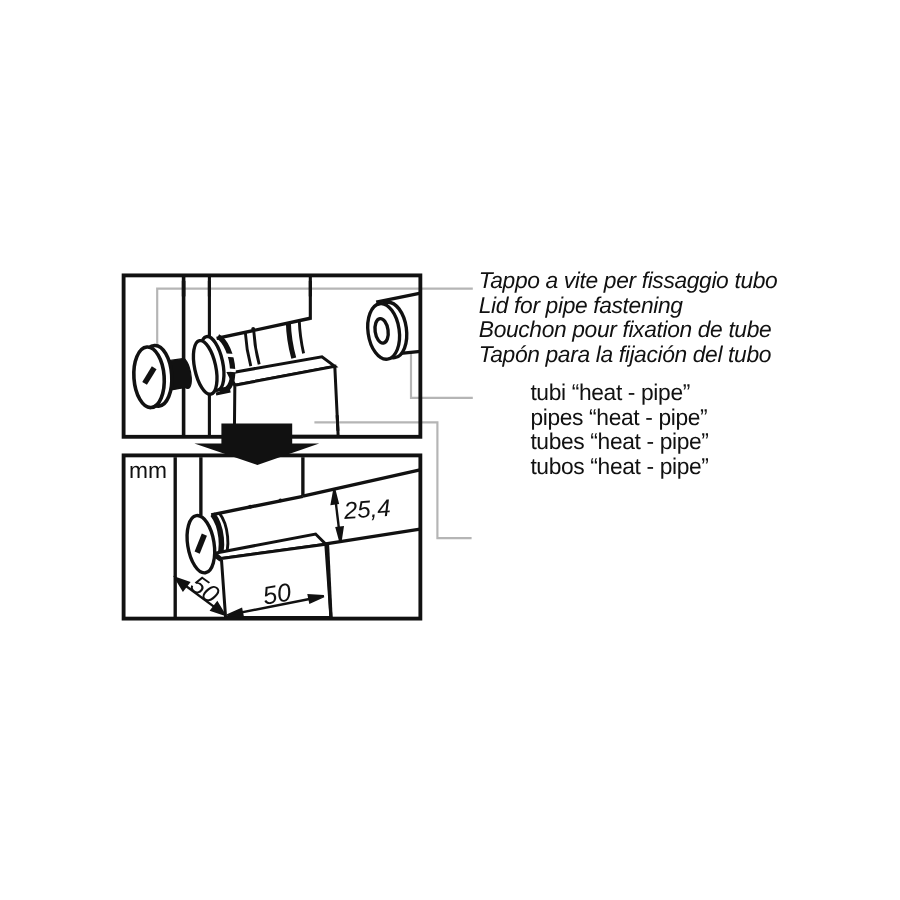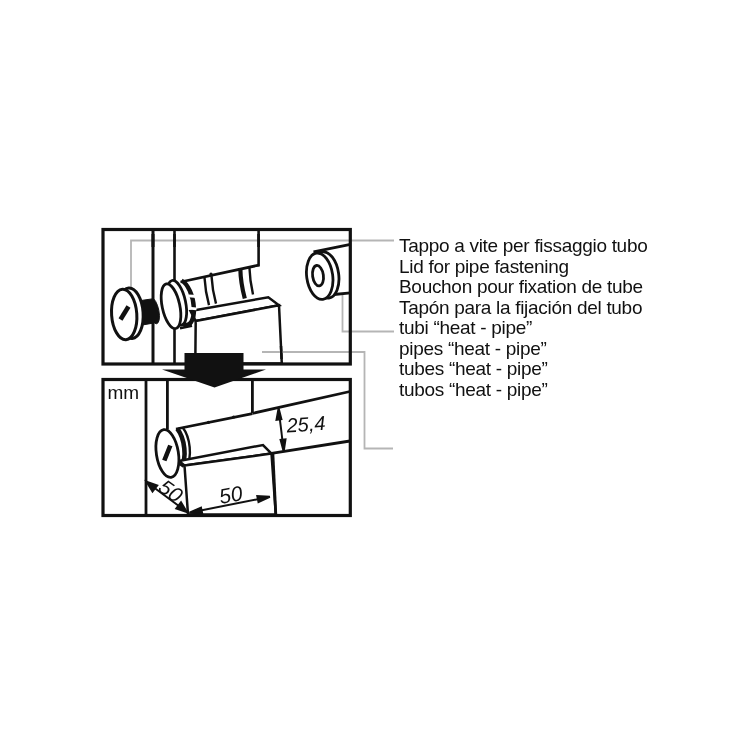--- a/index.html
+++ b/index.html
@@ -142,23 +142,23 @@
     <polygon points="269.8,496.8 258.5,502 257.3,496.1"></polygon>
   </g>
 
   <text x="232" y="502" font-size="21" fill="#111" text-anchor="middle" transform="rotate(-10 232 502)" font-style="italic">50</text>
 
   <path d="M 184.5,353 L 243.5,353 L 243.5,369.5 L 266,369.5 L 214.5,387.5 L 162,369.5 L 184.5,369.5 Z" fill="#111"></path>
 
   <text x="107.5" y="398.5" font-size="19" fill="#111">mm</text>
 </svg>
 
-<div class="lbl" style="top:236px;">Tappo a vite per fissaggio tubo
+<div class="lbl" style="top:225px;font-style:italic;">Tappo a vite per fissaggio tubo
 Lid for pipe fastening
 Bouchon pour fixation de tube
 Tapón para la fijación del tubo</div>
 
-<div class="lbl" style="top:317.8px;">tubi “heat - pipe”
+<div class="lbl" style="top:317.8px;margin-left:43px;">tubi “heat - pipe”
 pipes “heat - pipe”
 tubes “heat - pipe”
 tubos “heat - pipe”</div>
 
 </div>
 
 </body></html>

